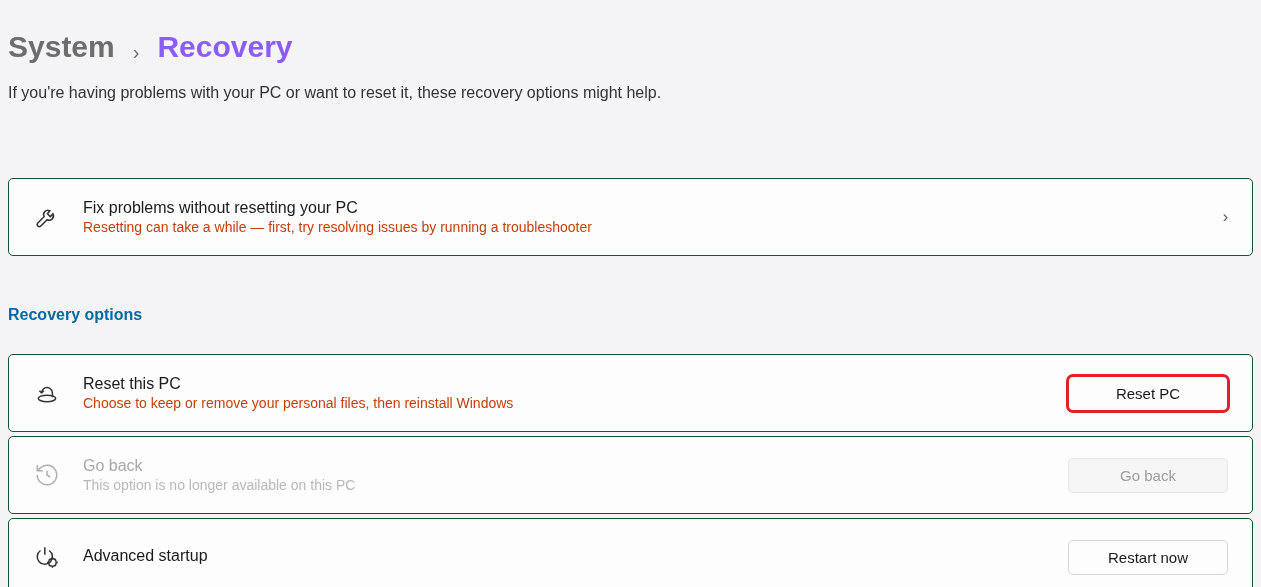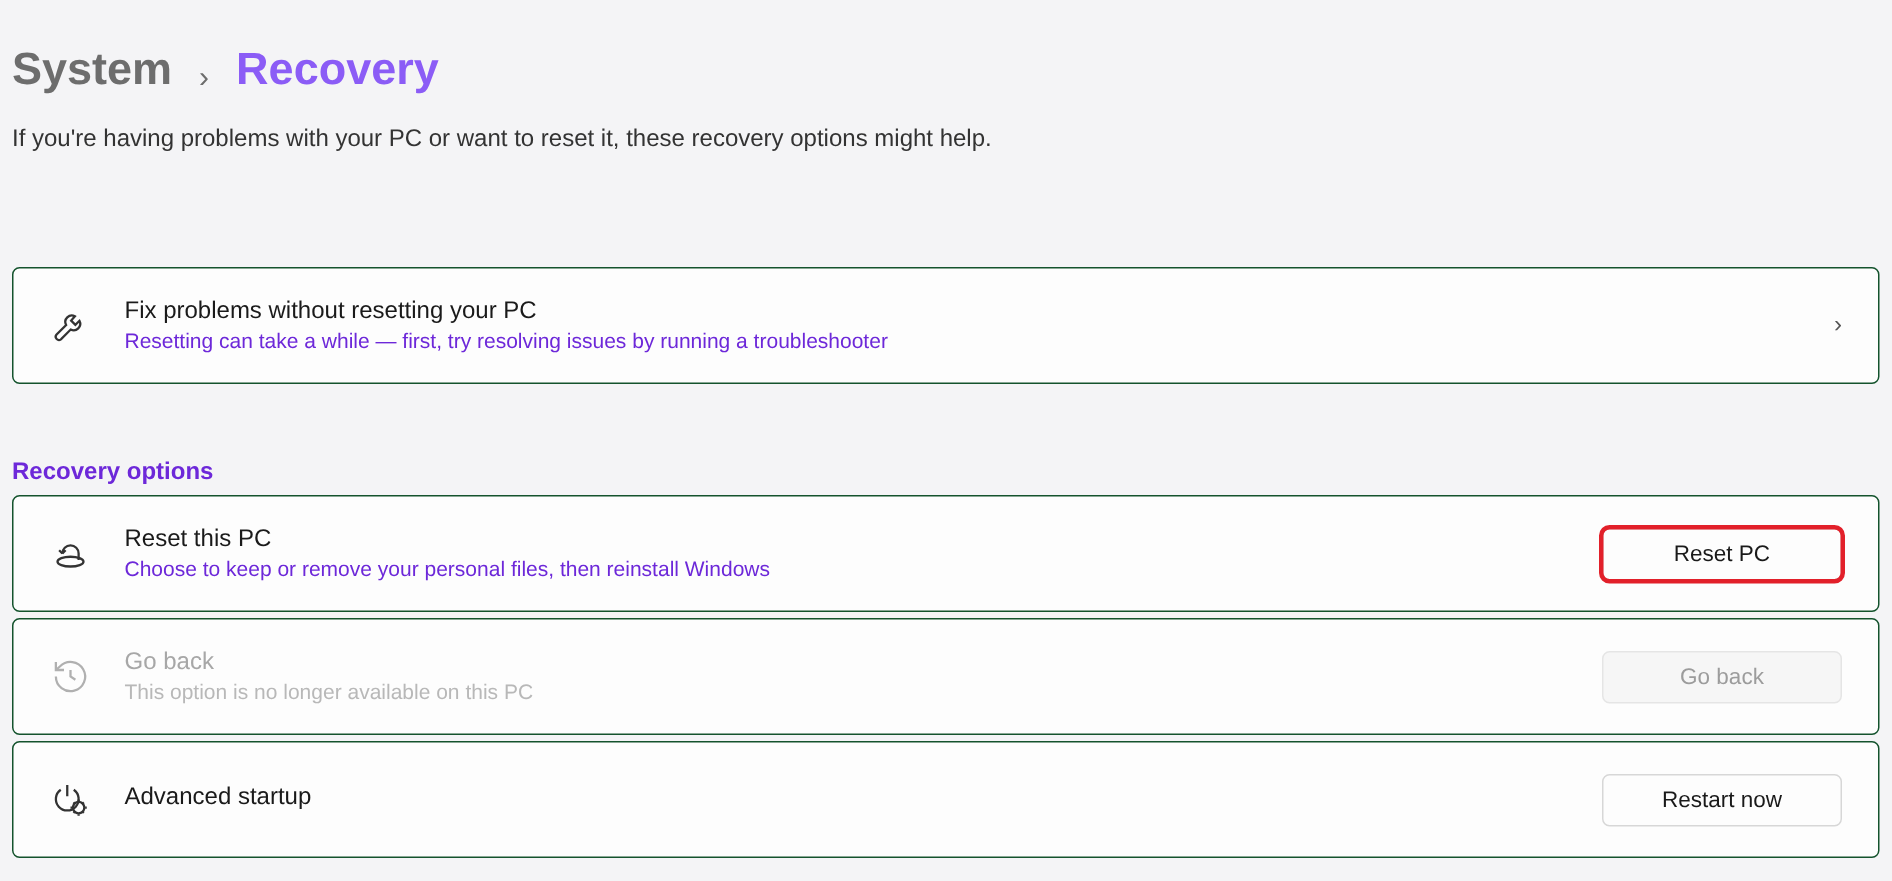--- a/index.html
+++ b/index.html
@@ -68,21 +68,21 @@
     .card-title {
       font-size: 16px;
       color: #1a1a1a;
       margin-bottom: 2px;
     }
     .card.disabled .card-title {
       color: #a7a7a7;
     }
     .card-desc {
       font-size: 14px;
-      color: #6d28d9;
+      color: #c2410c;
     }
     .card.disabled .card-desc {
       color: #b8b8b8;
     }
     .card-action {
       flex-shrink: 0;
       margin-left: 16px;
     }
     .chevron {
       color: #555;
@@ -105,23 +105,23 @@
       border-color: #e5e5e5;
       cursor: default;
     }
     .action-button.highlighted {
       outline: 3px solid #e2202a;
       outline-offset: -1px;
     }
     .section-header {
       font-size: 16px;
       font-weight: 600;
-      color: #6d28d9;
+      color: #0369a1;
       margin-top: 50px;
-      margin-bottom: 6px;
+      margin-bottom: 30px;
     }
     .icon-svg {
       stroke: #333;
       stroke-width: 1.4;
       fill: none;
     }
     .card.disabled .icon-svg {
       stroke: #b0b0b0;
     }
   </style>

